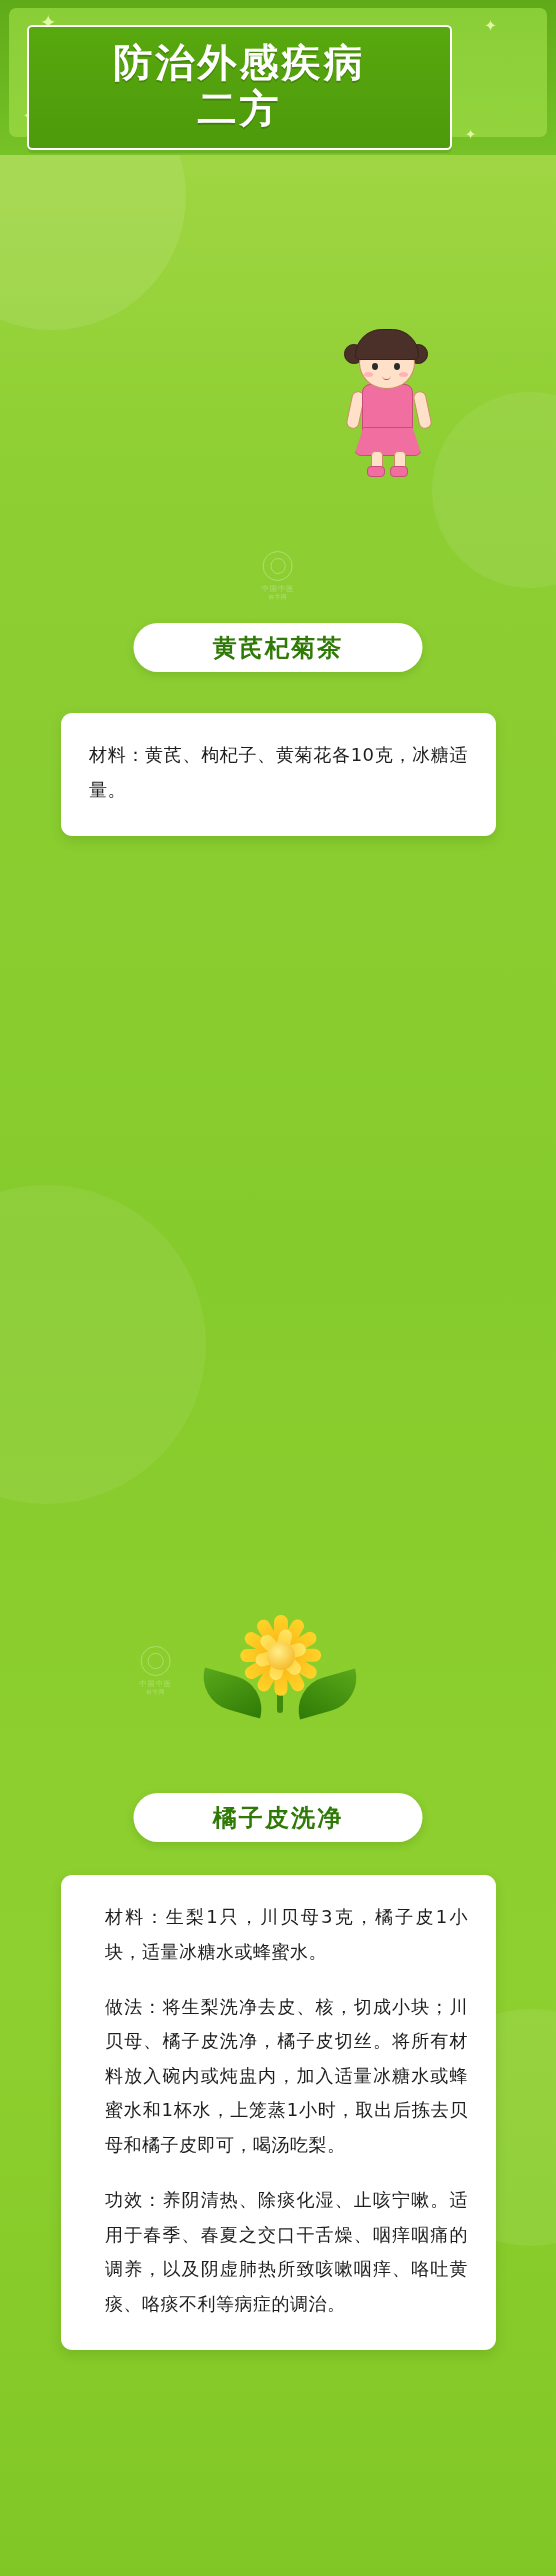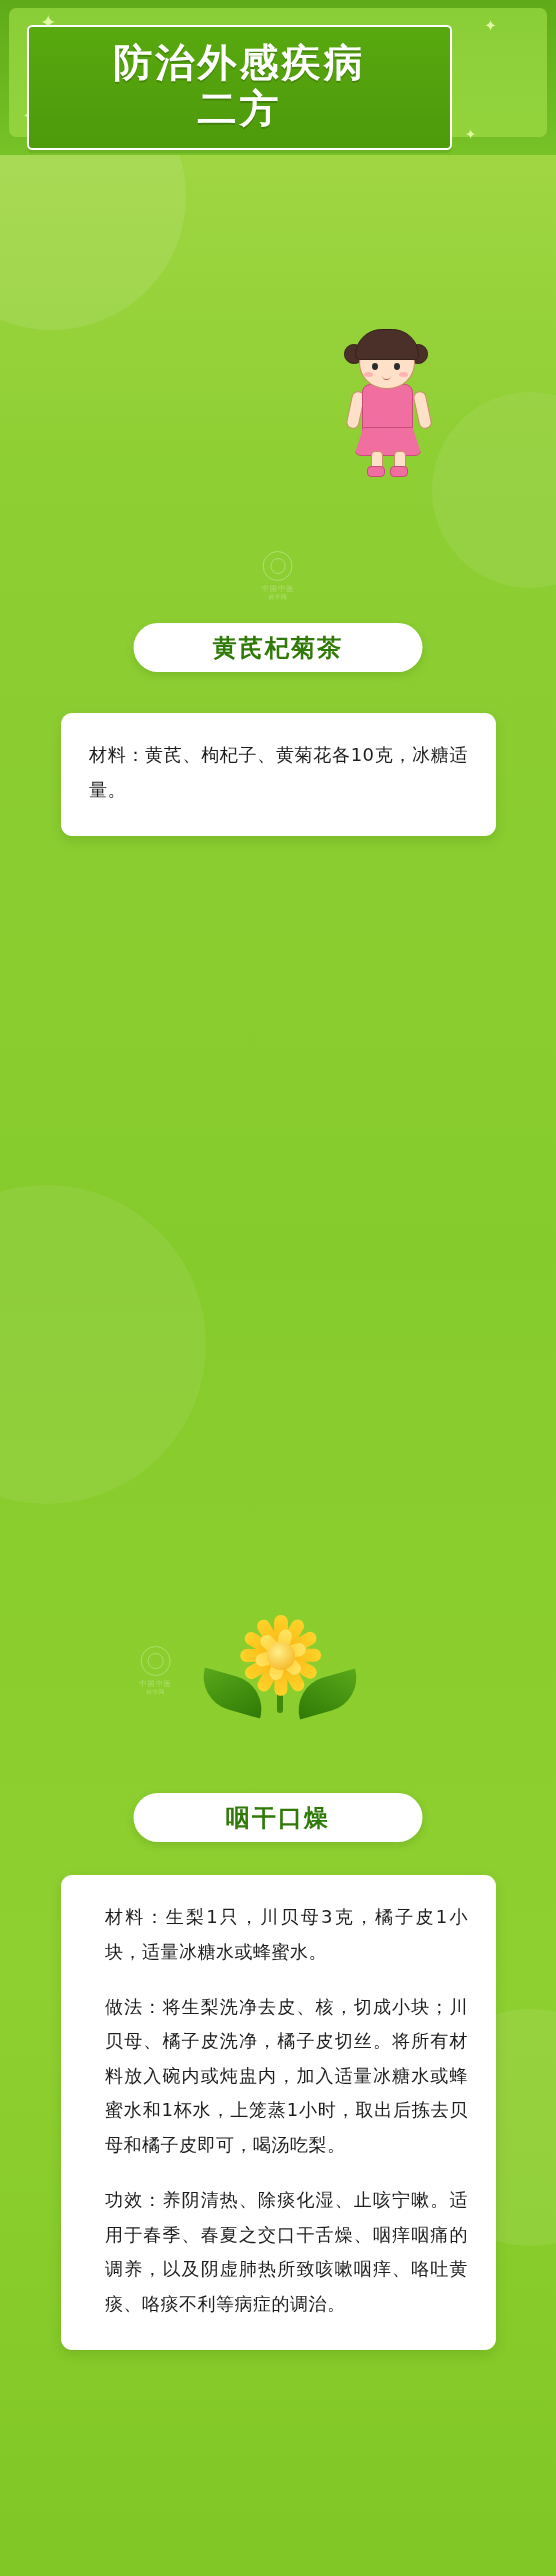--- a/index.html
+++ b/index.html
@@ -325,21 +325,21 @@
 
   <div class="watermark" style="top:1646px; left:28%;">
     <div class="wm-ring">
         <div class="wm-core"></div>
       </div>
     <div class="wm-t1">中国中医</div>
     <div class="wm-t2">科学网</div>
   </div>
 
   <div class="section-head" style="top:1793px;">
-    <div class="txt">咽干口燥</div>
+    <div class="txt">橘子皮洗净</div>
   </div>
 
   <div class="panel recipe" style="top:1875px;padding-left:44px;">
     <div class="body-text para">材料：生梨1只，川贝母3克，橘子皮1小块，适量冰糖水或蜂蜜水。</div>
     <div class="body-text para">做法：将生梨洗净去皮、核，切成小块；川贝母、橘子皮洗净，橘子皮切丝。将所有材料放入碗内或炖盅内，加入适量冰糖水或蜂蜜水和1杯水，上笼蒸1小时，取出后拣去贝母和橘子皮即可，喝汤吃梨。</div>
     <div class="body-text para">功效：养阴清热、除痰化湿、止咳宁嗽。适用于春季、春夏之交口干舌燥、咽痒咽痛的调养，以及阴虚肺热所致咳嗽咽痒、咯吐黄痰、咯痰不利等病症的调治。</div>
   </div>
 
 </div>
 

